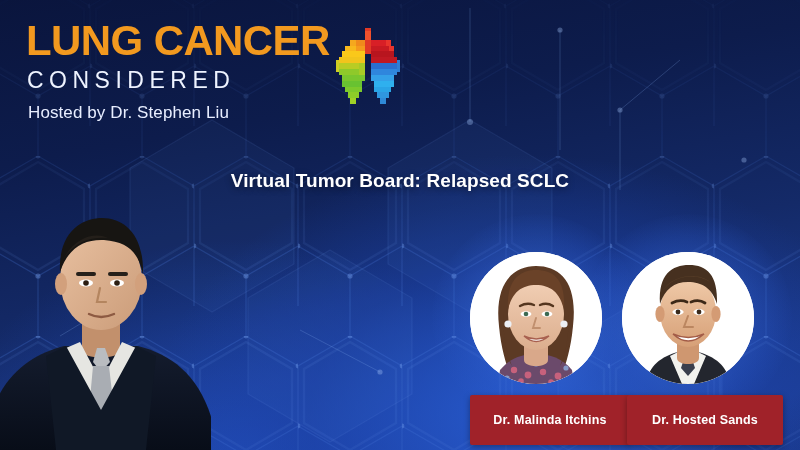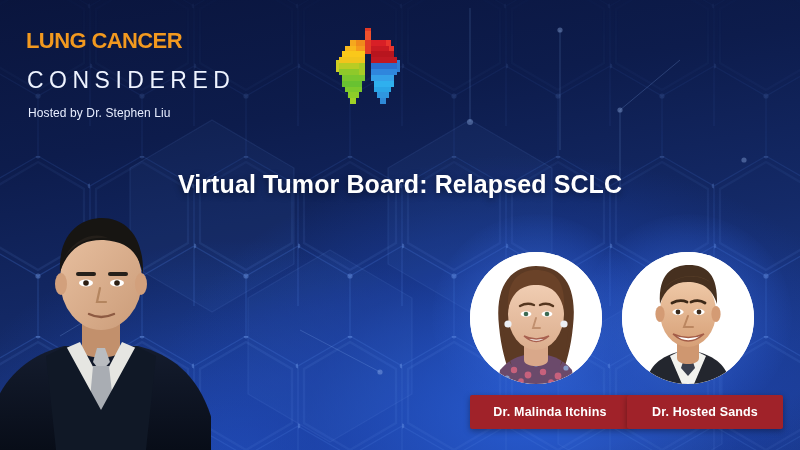--- a/index.html
+++ b/index.html
@@ -23,39 +23,39 @@
       radial-gradient(ellipse 140% 110% at 50% 45%, rgba(0,0,0,0) 52%, rgba(4,10,32,.55) 100%);
   }
 
   
   #logo{position:absolute;left:26px;top:22px;width:380px;height:108px;}
   .l-lung{position:absolute;left:303px;top:6px;width:78px;height:82px;}
   .l-lung svg{display:block;width:100%;height:100%;}
 
   .l-top{
     position:absolute;left:0;top:0;
-    font-size:22px;font-weight:700;letter-spacing:-0.6px;
+    font-size:42px;font-weight:700;letter-spacing:-0.6px;
     color:#f2991f;line-height:38px;white-space:nowrap;
   }
   .l-mid{
     position:absolute;left:1px;top:38px;
     font-size:23px;font-weight:300;letter-spacing:5.5px;
     color:#eef3ff;line-height:38px;white-space:nowrap;
     transform:scaleY(1.02);transform-origin:left top;
   }
   .l-sub{
     position:absolute;left:2px;top:82px;
-    font-size:12px;font-weight:400;letter-spacing:.1px;
+    font-size:17px;font-weight:400;letter-spacing:.1px;
     color:#e8eeff;line-height:18px;white-space:nowrap;
   }
 
   
   #title{
     position:absolute;left:0;right:0;top:170px;text-align:center;
-    font-size:25px;font-weight:700;color:#ffffff;letter-spacing:.1px;
+    font-size:19px;font-weight:700;color:#ffffff;letter-spacing:.1px;
     text-shadow:0 2px 7px rgba(0,0,0,.45);
   }
 
   
   #host{position:absolute;left:-4px;top:196px;width:215px;height:254px;}
   #host svg{display:block;width:100%;height:100%;}
 
   
   .avatar{
     position:absolute;width:132px;height:132px;border-radius:50%;
@@ -70,21 +70,21 @@
     background:radial-gradient(circle, rgba(63,116,232,.55) 0%, rgba(45,92,205,.22) 55%, rgba(40,86,200,0) 72%);
   }
   #glow-1{left:432px;top:214px;width:208px;height:208px;}
   #glow-2{left:584px;top:214px;width:208px;height:208px;}
 
   
   .badge{
     position:absolute;height:26px;border-radius:2px;
     background:#a02229;display:flex;align-items:center;justify-content:center;
     color:#ffffff;font-size:12.5px;font-weight:700;letter-spacing:.15px;
-    box-shadow:0 2px 6px rgba(0,0,0,.35);padding:4px 14px;white-space:nowrap;
+    box-shadow:0 2px 6px rgba(0,0,0,.35);padding:12px 14px;white-space:nowrap;
   }
   #badge-itchins{left:470px;top:395px;width:132px;}
   #badge-sands{left:627px;top:395px;width:128px;}
 </style>
 </head>
 <body>
 
 <div id="stage">
 
   <div class="tex">

